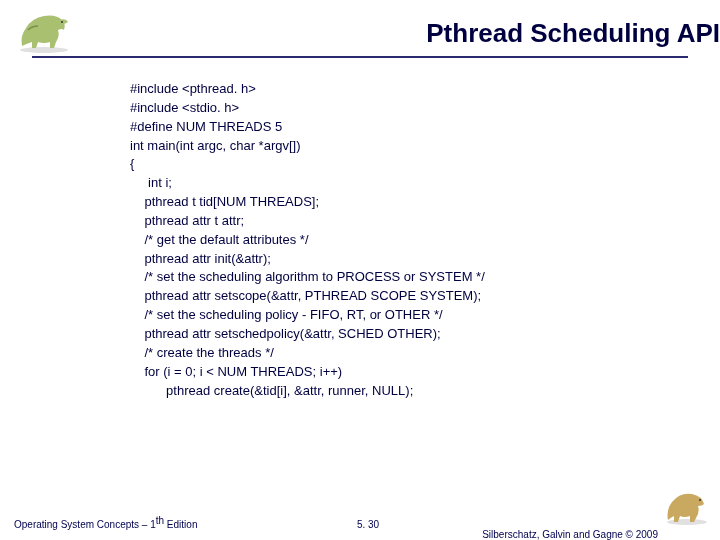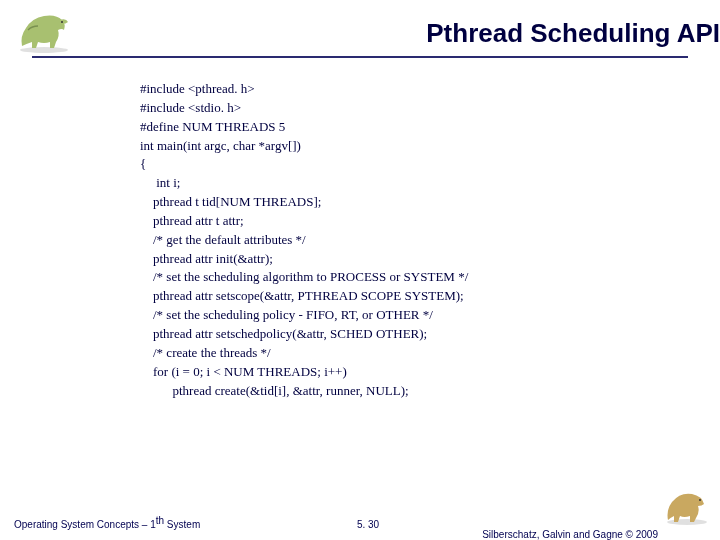--- a/index.html
+++ b/index.html
@@ -45,22 +45,22 @@
     position: absolute;
     top: 56px;
     left: 32px;
     width: 656px;
     height: 2px;
     background: #2a2a70;
   }
   .code-block {
     position: absolute;
     top: 80px;
-    left: 140px;
-    font-family: Liberation Serif, serif;
+    left: 130px;
+    font-family: Liberation Sans, sans-serif;
     font-size: 13px;
     color: #000040;
     line-height: 1.45;
     white-space: pre;
   }
   .footer-left {
     position: absolute;
     bottom: 10px;
     left: 14px;
     font-size: 10px;
@@ -114,21 +114,21 @@
 <span>    /* get the default attributes */</span>
 <span>    pthread attr init(&amp;attr);</span>
 <span>    /* set the scheduling algorithm to PROCESS or SYSTEM */</span>
 <span>    pthread attr setscope(&amp;attr, PTHREAD SCOPE SYSTEM);</span>
 <span>    /* set the scheduling policy - FIFO, RT, or OTHER */</span>
 <span>    pthread attr setschedpolicy(&amp;attr, SCHED OTHER);</span>
 <span>    /* create the threads */</span>
 <span>    for (i = 0; i &lt; NUM THREADS; i++)</span>
 <span>          pthread create(&amp;tid[i], &amp;attr, runner, NULL);</span></div>
 
-  <div class="footer-left"><span>Operating System Concepts – 1</span><sup>th</sup><span> System</span></div>
+  <div class="footer-left"><span>Operating System Concepts – 1</span><sup>th</sup><span> Edition</span></div>
   <div class="footer-center">5. 30</div>
   <div class="footer-right">Silberschatz, Galvin and Gagne © 2009</div>
 
   <div class="dino-bottom">
     <svg viewBox="0 0 50 40">
       <ellipse cx="25" cy="36" rx="20" ry="3" fill="rgba(0,0,0,0.12)"></ellipse>
       <path d="M6 34 Q4 24 10 16 Q18 6 30 8 Q40 10 42 18 Q40 20 36 20 Q38 26 34 32 L32 36 L28 36 L28 30 Q22 32 18 30 L16 36 L12 36 L12 30 Q8 32 6 34 Z" fill="#c9a860"></path>
       <circle cx="38" cy="14" r="1" fill="#333"></circle>
     </svg>
   </div>

